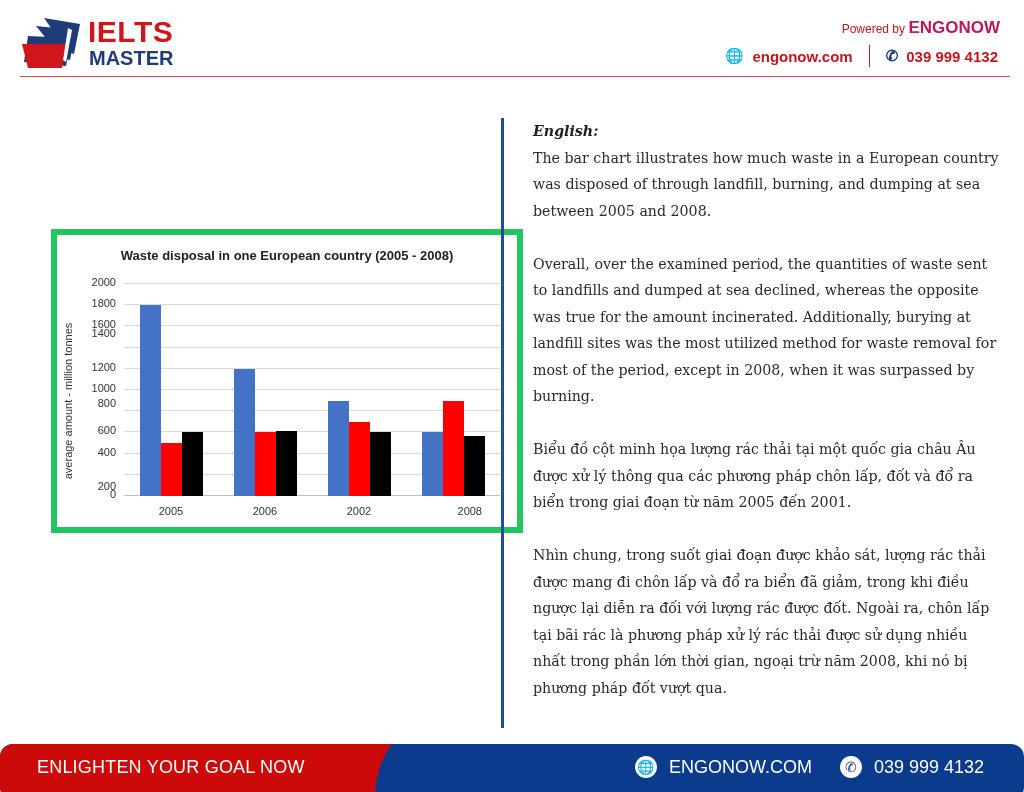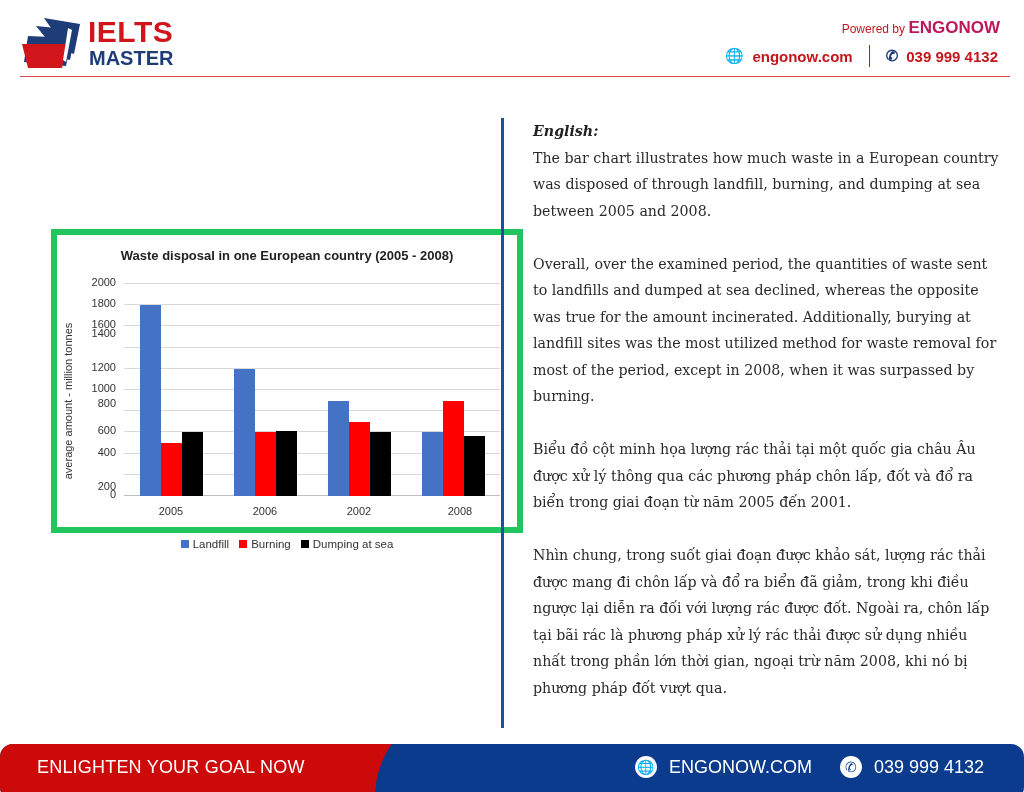--- a/index.html
+++ b/index.html
@@ -104,35 +104,21 @@
       <div class="bar" style="left: 130.5px; height: 63.6px; background: rgb(255, 0, 0);"></div>
       <div class="bar" style="left: 151.5px; height: 64.66px; background: rgb(0, 0, 0);"></div>
       <div class="xtick" style="left: 111px;">2006</div>
       <div class="bar" style="left: 203.5px; height: 95.4px; background: rgb(68, 114, 196);"></div>
       <div class="bar" style="left: 224.5px; height: 74.2px; background: rgb(255, 0, 0);"></div>
       <div class="bar" style="left: 245.5px; height: 63.6px; background: rgb(0, 0, 0);"></div>
       <div class="xtick" style="left: 205px;">2002</div>
       <div class="bar" style="left: 297.5px; height: 63.6px; background: rgb(68, 114, 196);"></div>
       <div class="bar" style="left: 318.5px; height: 95.4px; background: rgb(255, 0, 0);"></div>
       <div class="bar" style="left: 339.5px; height: 60.42px; background: rgb(0, 0, 0);"></div>
-      <div class="xtick" style="left: 306px;">2008</div>
-    </div>
-  <div class="legend" id="legend">
-      <div class="legend-item">
-        <span class="swatch" style="background: rgb(68, 114, 196);"></span>
-        <span>Landfill</span>
-      </div>
-      <div class="legend-item">
-        <span class="swatch" style="background: rgb(255, 0, 0);"></span>
-        <span>Burning</span>
-      </div>
-      <div class="legend-item">
-        <span class="swatch" style="background: rgb(0, 0, 0);"></span>
-        <span>Dumping at sea</span>
-      </div>
+      <div class="xtick" style="left: 298px; text-align: right;">2008</div>
     </div>
 </div>
 
 <div class="text-col">
   <p class="lbl">English:</p>
   <p>The bar chart illustrates how much waste in a European country was disposed of through landfill, burning, and dumping at sea between 2005 and 2008.</p>
   <div class="gap"></div>
   <p>Overall, over the examined period, the quantities of waste sent to landfills and dumped at sea declined, whereas the opposite was true for the amount incinerated. Additionally, burying at landfill sites was the most utilized method for waste removal for most of the period, except in 2008, when it was surpassed by burning.</p>
   <div class="gap"></div>
   <p>Biểu đồ cột minh họa lượng rác thải tại một quốc gia châu Âu được xử lý thông qua các phương pháp chôn lấp, đốt và đổ ra biển trong giai đoạn từ năm 2005 đến 2001.</p>

